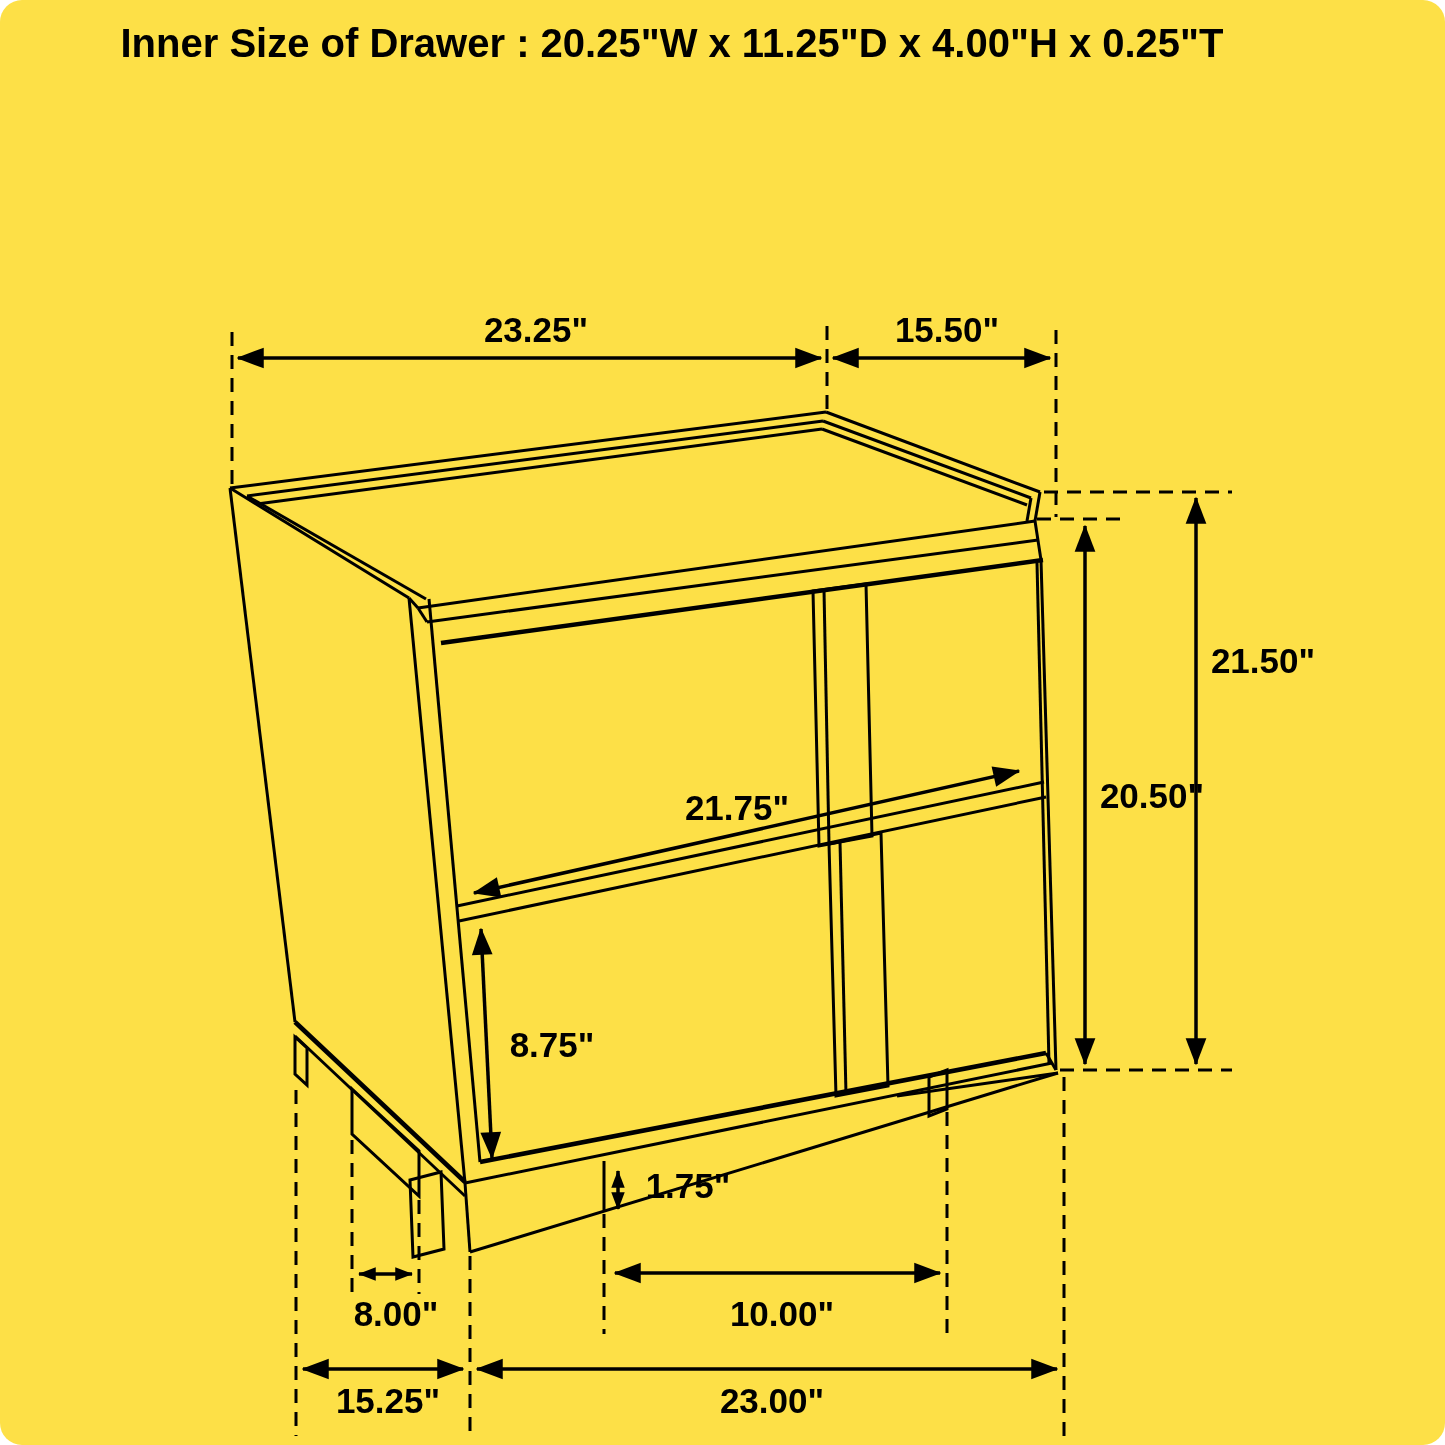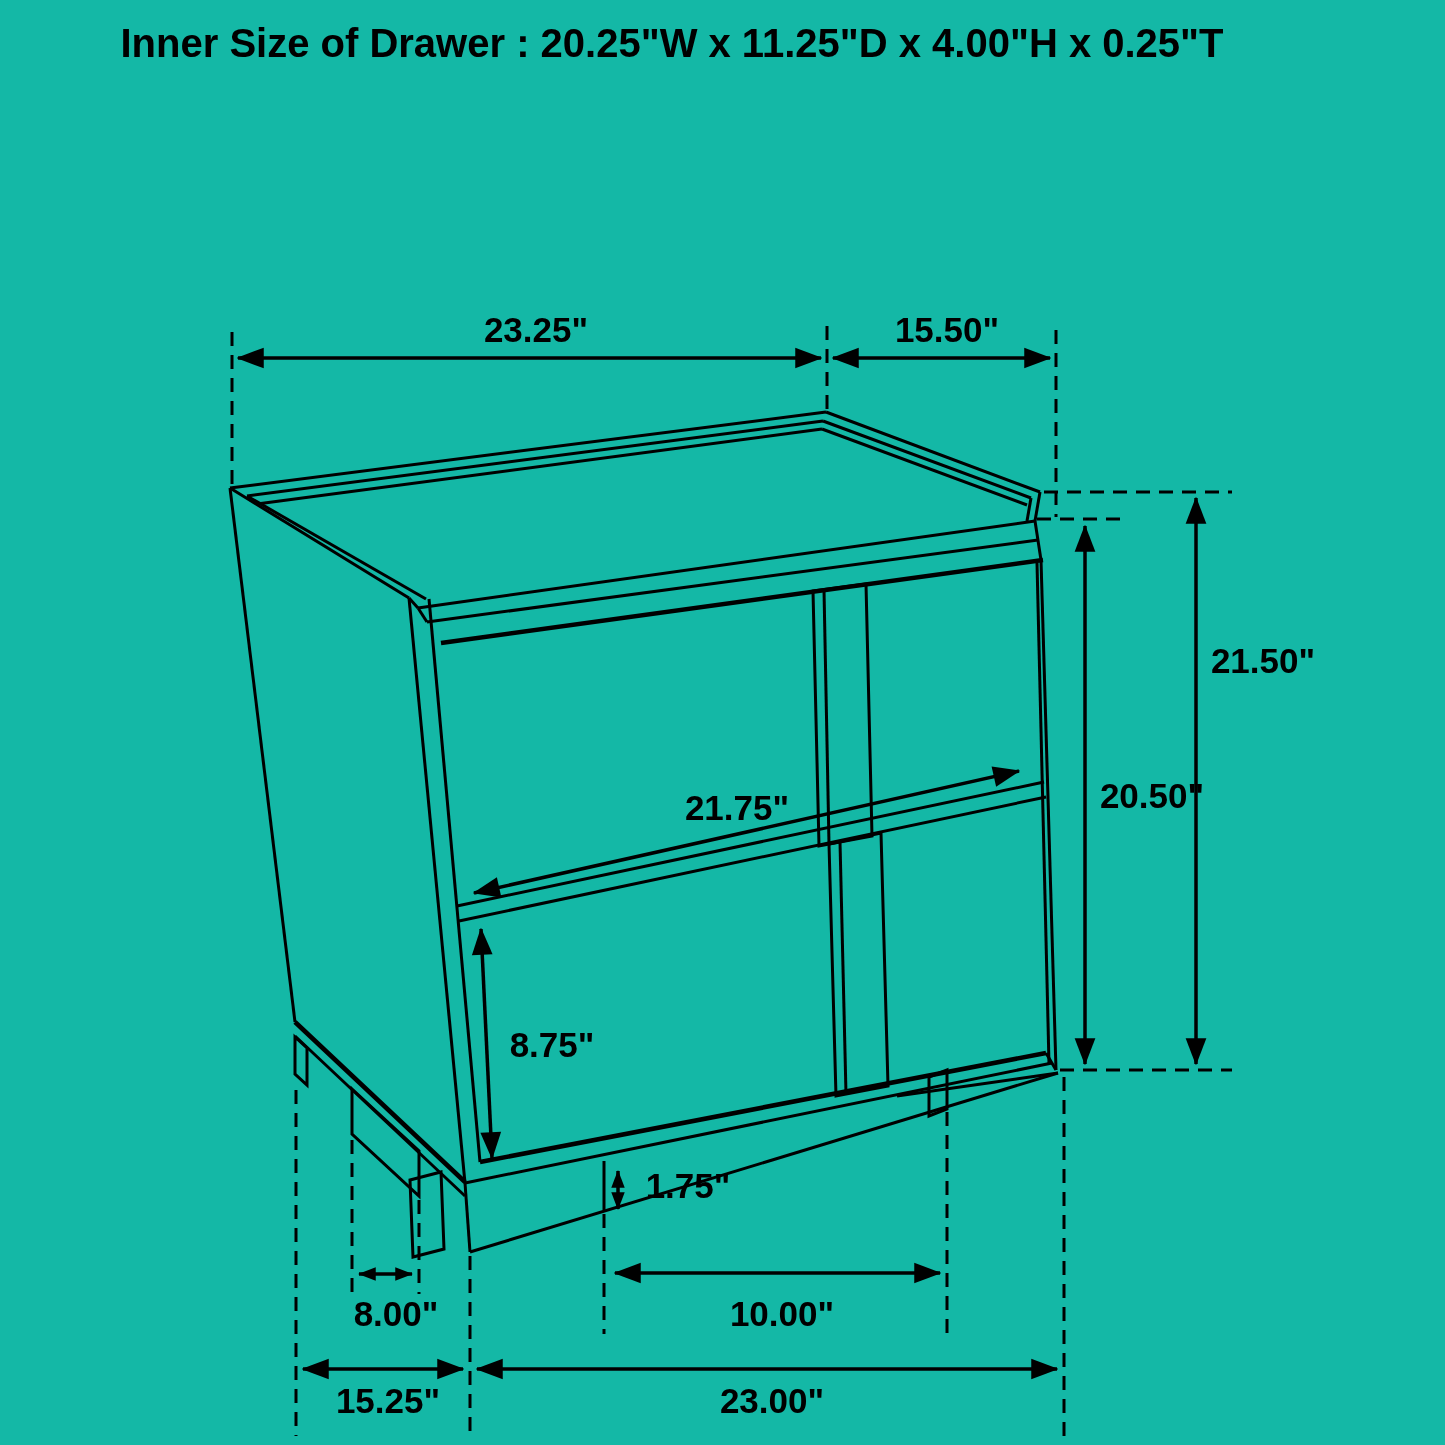--- a/index.html
+++ b/index.html
@@ -1,17 +1,17 @@
 <!DOCTYPE html>
 <html><head>
 <meta charset="utf-8">
 <style>
   html,body{margin:0;padding:0;background:#ffffff;}
-  .canvas{position:relative;width:1445px;height:1445px;background:#14b8a6;overflow:hidden;
-          font-family:"Liberation Sans", sans-serif;}
+  .canvas{position:relative;width:1445px;height:1445px;background:#fde047;overflow:hidden;
+          font-family:"Liberation Sans", sans-serif;border-radius:22px;}
   svg{position:absolute;left:0;top:0;}
   .obj{fill:none;stroke:#000;stroke-width:3;stroke-linecap:butt;stroke-linejoin:miter;}
   .thick{stroke-width:4.6;}
   .ext{fill:none;stroke:#000;stroke-width:3;stroke-dasharray:14 9;}
   .dim{fill:none;stroke:#000;stroke-width:3.5;}
   .lbl{fill:#000;font-family:"Liberation Sans", sans-serif;font-size:35px;font-weight:bold;text-anchor:middle;}
   .ttl{fill:#000;font-family:"Liberation Sans", sans-serif;font-size:40px;font-weight:bold;text-anchor:middle;}
 </style>
 </head>
 <body>

